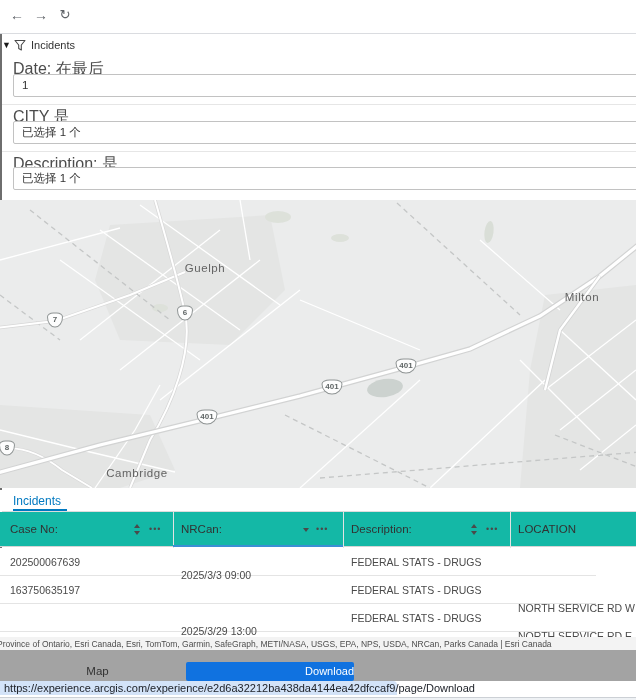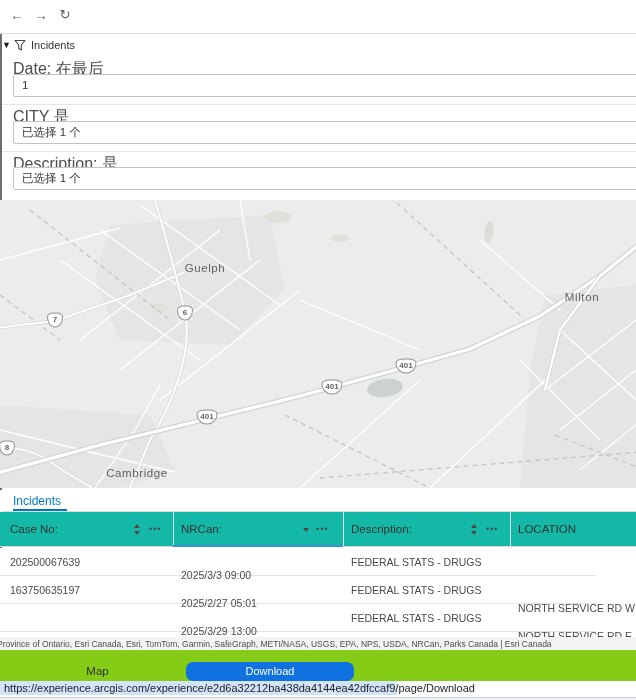--- a/index.html
+++ b/index.html
@@ -57,24 +57,24 @@
   .tbody{position:absolute;left:0;top:548px;width:636px;height:89px;overflow:hidden;background:#fff;}
   .tr{position:relative;width:596px;height:28px;border-bottom:1px solid #e4e4e4;}
   .td{position:absolute;top:0;height:28px;line-height:28px;font-size:10.5px;color:#4a4a4a;white-space:nowrap;overflow:hidden;}
   .tr.clipped{height:28px;border-bottom:none;}
   .tr.clipped .td{line-height:12px;padding-top:3px;}
   .c0{left:10px;width:155px;} .c1{left:181px;width:155px;margin-top:13px;} .c2{left:351px;width:152px;} .c3{left:518px;width:118px;margin-top:46px;}
   
   .attribution{position:absolute;left:0;top:637px;width:636px;height:13px;background:#f3f3f3;overflow:hidden;z-index:4;}
   .attribution span{position:absolute;left:-3px;top:2px;font-size:8.5px;color:#4d4d4d;white-space:nowrap;}
   
-  .bottom-nav{position:absolute;left:0;top:650px;width:636px;height:31px;background:#84cc16;z-index:4;}
+  .bottom-nav{position:absolute;left:0;top:650px;width:636px;height:31px;background:#a3a3a3;z-index:4;}
   .nav-map{position:absolute;left:70px;top:15px;width:55px;text-align:center;font-size:11.5px;color:#333;cursor:pointer;}
-  .dl-btn{position:absolute;left:186px;top:12px;width:168px;height:19px;background:#1072e0;border-radius:7px;
-          color:#fff;font-size:11px;text-align:center;line-height:19px;cursor:pointer;}
+  .dl-btn{position:absolute;left:186px;top:12px;width:168px;height:19px;background:#1072e0;border-radius:2px;
+          color:#fff;font-size:11px;text-align:right;line-height:19px;cursor:pointer;}
   
   .status-bubble{position:absolute;left:0;top:681px;width:397px;height:14px;background:#d3e3f8;border-radius:0 4px 0 0;z-index:5;}
   .status-bubble span{display:block;padding-left:4px;font-size:11px;line-height:14px;color:#20242b;white-space:nowrap;}
   .bottom-line{position:absolute;left:0;top:697px;width:636px;height:1px;background:#ccd0d5;}
   .bottom-fill{position:absolute;left:0;top:698px;width:636px;height:2px;background:#eef1f4;}
 </style>
 </head>
 <body>
 
 <div class="browser-bar">
@@ -214,21 +214,20 @@
 
 <div class="tbody">
   <div class="tr">
     <span class="td c0">202500067639</span>
     <span class="td c1">2025/3/3 09:00</span>
     <span class="td c2">FEDERAL STATS - DRUGS</span>
     <span class="td c3">NORTH SERVICE RD W</span>
   </div>
   <div class="tr">
     <span class="td c0">163750635197</span>
-    <span class="td c1">2025/2/27 05:01</span>
     <span class="td c2">FEDERAL STATS - DRUGS</span>
     <span class="td c3">NORTH SERVICE RD E</span>
   </div>
   <div class="tr">
     <span class="td c1">2025/3/29 13:00</span>
     <span class="td c2">FEDERAL STATS - DRUGS</span>
     <span class="td c3">NORTH SERVICE RD W</span>
   </div>
   <div class="tr clipped">
     <span class="td c0">202500028208</span>

